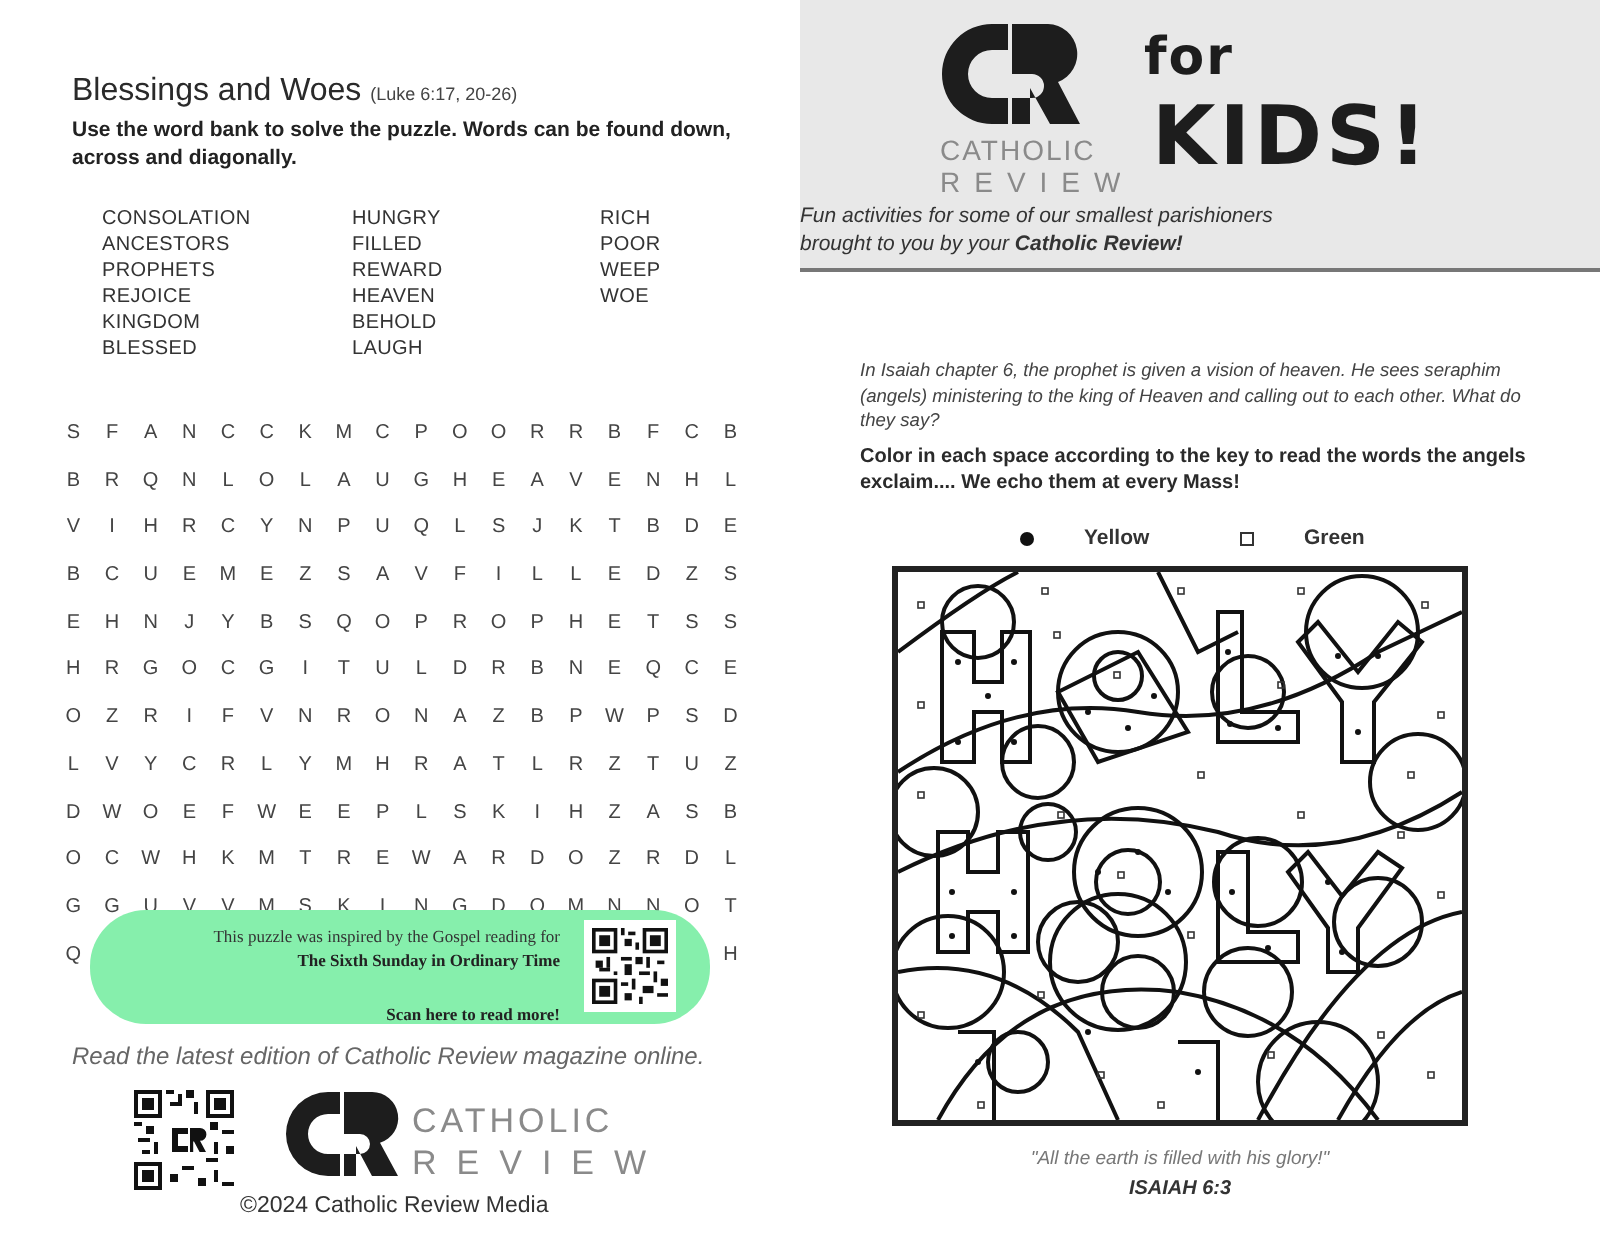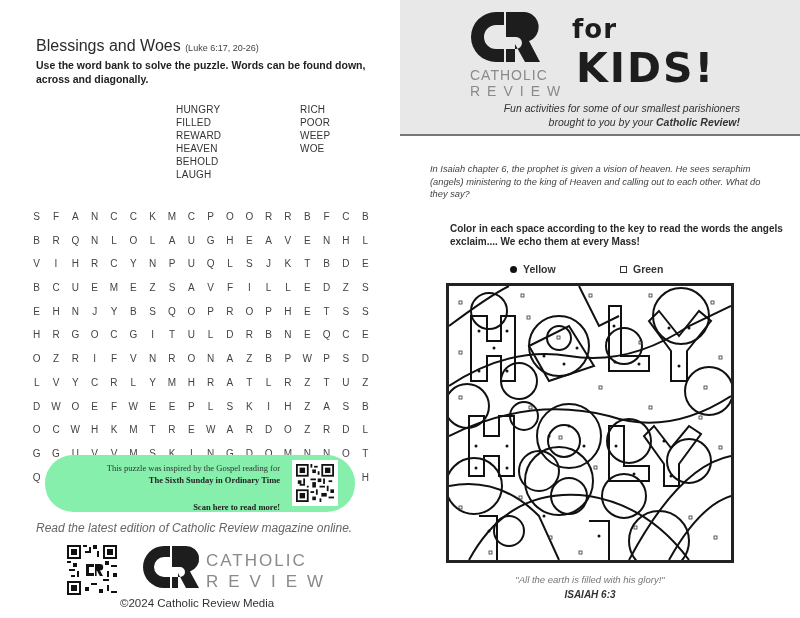--- a/index.html
+++ b/index.html
@@ -32,47 +32,55 @@
   .qr-large { position: absolute; left: 67px; top: 545px; width: 50px; height: 50px; }
   .cr-footer-logo { position: absolute; left: 140px; top: 542px; width: 190px; height: 50px; }
   .copyright { position: absolute; left: 120px; top: 597px; font-size: 11.5px; color: #333; white-space: nowrap; }
 
   
   .right { position: absolute; left: 400px; top: 0; width: 400px; height: 618px; }
   .header-panel { position: absolute; left: 0; top: 0; width: 400px; height: 136px; background: #e8e8e8; border-bottom: 2px solid #777; }
   .cr-header-logo { position: absolute; left: 70px; top: 10px; width: 90px; height: 90px; }
   .for-text { position: absolute; left: 172px; top: 14px; font-family: "DejaVu Sans", sans-serif; font-size: 26px; font-weight: bold; color: #1d1d1d; letter-spacing: 1px; }
   .kids-text { position: absolute; left: 176px; top: 44px; font-family: "DejaVu Sans", sans-serif; font-size: 41px; font-weight: bold; color: #1d1d1d; letter-spacing: 2px; }
-  .tagline { position: absolute; left: 0; top: 101px; width: 340px; text-align: right; font-size: 10.5px; font-style: italic; color: #333; line-height: 14px; }
+  .tagline { position: absolute; left: 0; top: 101px; width: 340px; text-align: left; font-size: 10.5px; font-style: italic; color: #333; line-height: 14px; }
   .tagline .b { font-weight: bold; }
 
   .lh-title { position: absolute; left: 30px; top: 150px; font-size: 15.5px; color: #2a2a2a; white-space: nowrap; }
-  .lh-intro { position: absolute; left: 30px; top: 163px; width: 345px; font-size: 9.3px; font-style: italic; line-height: 12.5px; color: #444; }
-  .lh-instr { position: absolute; left: 30px; top: 222px; width: 350px; font-size: 10px; font-weight: bold; line-height: 13px; color: #2a2a2a; margin-left: 20px; }
-  .key { position: absolute; top: 263px; font-size: 10.5px; font-weight: bold; color: #333; white-space: nowrap; display: flex; align-items: center; }
+  .lh-intro { position: absolute; left: 30px; top: 179px; width: 345px; font-size: 9.3px; font-style: italic; line-height: 12.5px; color: #444; }
+  .lh-instr { position: absolute; left: 30px; top: 222px; width: 350px; font-size: 10px; font-weight: bold; line-height: 13px; color: #2a2a2a; }
+  .key { position: absolute; top: 263px; font-size: 10.5px; font-weight: bold; color: #333; white-space: nowrap; display: flex; align-items: center; gap: 19px; }
   .key.k0 { left: 110px; }
   .key.k1 { left: 220px; }
   .dot { display: inline-block; width: 7px; height: 7px; border-radius: 50%; background: #111; margin-right: 6px; }
   .sq { display: inline-block; width: 7px; height: 7px; border: 1px solid #333; margin-right: 6px; }
 
   .puzzle { position: absolute; left: 46px; top: 283px; width: 288px; height: 280px; border: 3px solid #222; background: #fff; overflow: hidden; }
   .quote { position: absolute; left: 0; top: 574px; width: 380px; text-align: center; font-size: 9.5px; font-style: italic; color: #777; }
   .quote-ref { position: absolute; left: 0; top: 589px; width: 380px; text-align: center; font-size: 10px; font-weight: bold; font-style: italic; color: #333; }
 </style>
 </head>
 <body>
 
 <div class="left">
   <div class="ws-title">
     <span>Blessings and Woes</span>
     <span class="ref">(Luke 6:17, 20-26)</span>
   </div>
   <div class="ws-instr">Use the word bank to solve the puzzle. Words can be found down, across and diagonally.</div>
 
   <div class="bank">
+    <div class="bank-col c0">
+      <div>CONSOLATION</div>
+      <div>ANCESTORS</div>
+      <div>PROPHETS</div>
+      <div>REJOICE</div>
+      <div>KINGDOM</div>
+      <div>BLESSED</div>
+    </div>
     <div class="bank-col c1">
       <div>HUNGRY</div>
       <div>FILLED</div>
       <div>REWARD</div>
       <div>HEAVEN</div>
       <div>BEHOLD</div>
       <div>LAUGH</div>
     </div>
     <div class="bank-col c2">
       <div>RICH</div>

